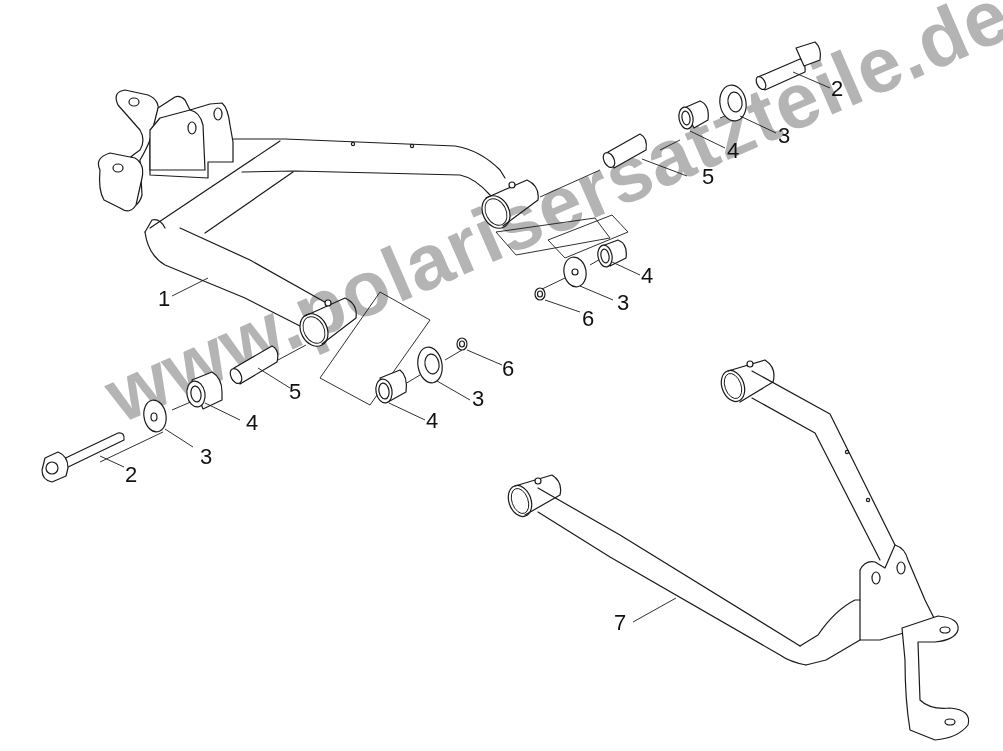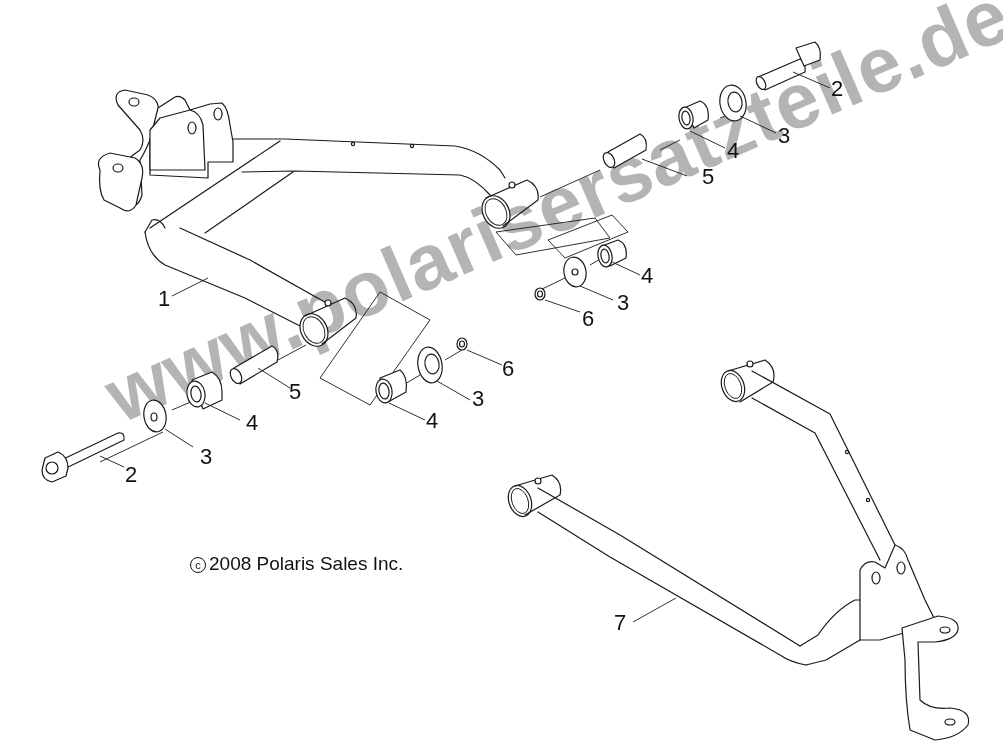--- a/index.html
+++ b/index.html
@@ -188,16 +188,13 @@
   <div class="callout" style="left:727px;top:140px;">4</div>
   <div class="callout" style="left:702px;top:166px;">5</div>
   <div class="callout" style="left:617px;top:292px;">3</div>
   <div class="callout" style="left:641px;top:265px;">4</div>
   <div class="callout" style="left:582px;top:308px;">6</div>
   <div class="callout" style="left:472px;top:388px;">3</div>
   <div class="callout" style="left:426px;top:410px;">4</div>
   <div class="callout" style="left:502px;top:358px;">6</div>
   <div class="callout" style="left:614px;top:612px;">7</div>
 
-  <div class="copyright">
-    <span class="c">c</span><span>2008 Polaris Sales Inc.</span>
-  </div>
 </div>
 
 </body></html>

